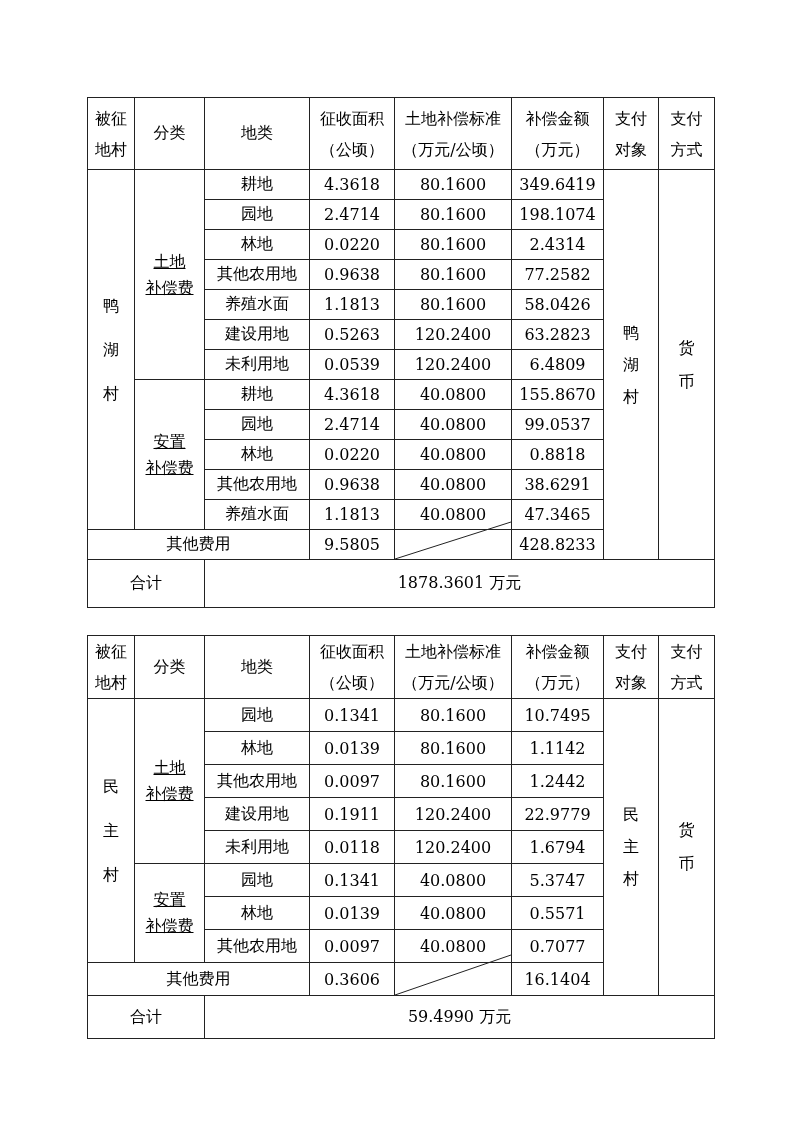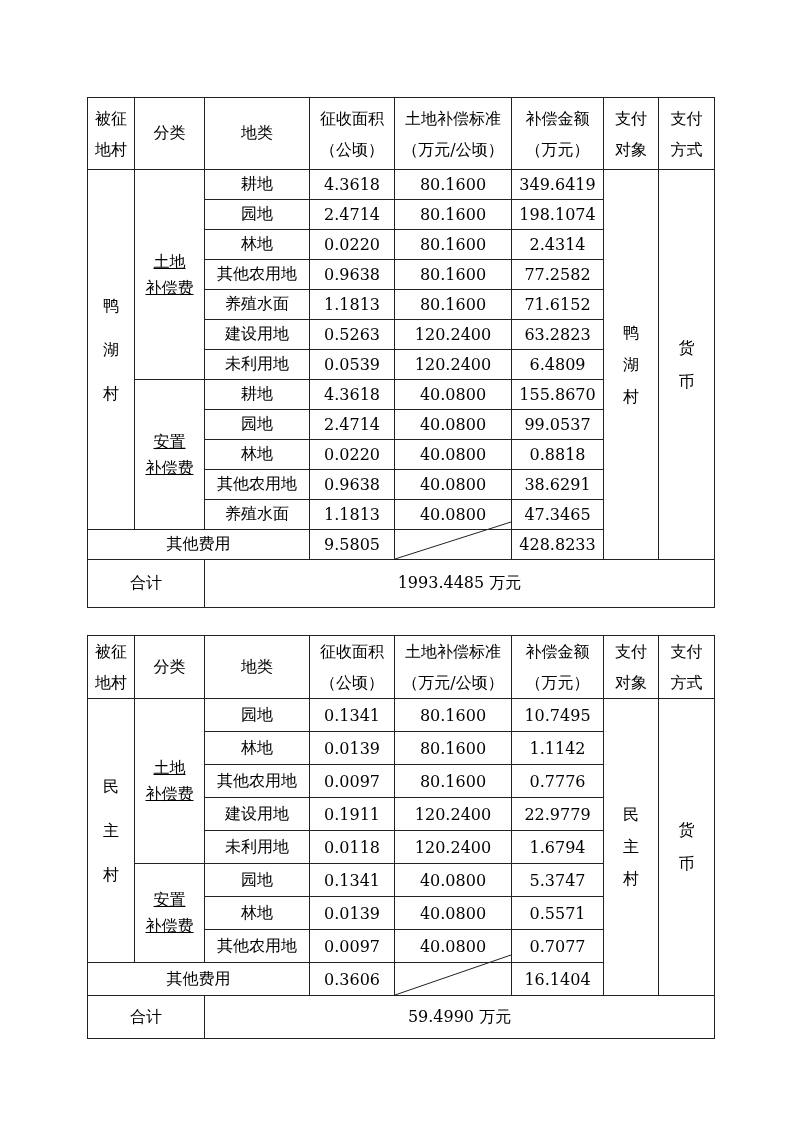--- a/index.html
+++ b/index.html
@@ -99,21 +99,21 @@
     <tr>
       <td>其他农用地</td>
       <td>0.9638</td>
       <td>80.1600</td>
       <td>77.2582</td>
     </tr>
     <tr>
       <td>养殖水面</td>
       <td>1.1813</td>
       <td>80.1600</td>
-      <td>71.6152</td>
+      <td>58.0426</td>
     </tr>
     <tr>
       <td>建设用地</td>
       <td>0.5263</td>
       <td>120.2400</td>
       <td>63.2823</td>
     </tr>
     <tr>
       <td>未利用地</td>
       <td>0.0539</td>
@@ -157,21 +157,21 @@
       <td>9.5805</td>
       <td class="diag">
             <svg viewBox="0 0 100 100" preserveAspectRatio="none">
               <line x1="0" y1="100" x2="100" y2="0" stroke="#222" stroke-width="1" vector-effect="non-scaling-stroke"></line>
             </svg>
           </td>
       <td>428.8233</td>
     </tr>
     <tr class="total">
       <td colspan="2">合计</td>
-      <td colspan="6">1993.4485 万元</td>
+      <td colspan="6">1878.3601 万元</td>
     </tr>
   </tbody>
     </table>
 
   <table class="comp" id="t2">
     <colgroup>
       <col style="width:47px">
         <col style="width:70px">
         <col style="width:105px">
       <col style="width:85px">
@@ -216,21 +216,21 @@
     <tr>
       <td>林地</td>
       <td>0.0139</td>
       <td>80.1600</td>
       <td>1.1142</td>
     </tr>
     <tr>
       <td>其他农用地</td>
       <td>0.0097</td>
       <td>80.1600</td>
-      <td>0.7776</td>
+      <td>1.2442</td>
     </tr>
     <tr>
       <td>建设用地</td>
       <td>0.1911</td>
       <td>120.2400</td>
       <td>22.9779</td>
     </tr>
     <tr>
       <td>未利用地</td>
       <td>0.0118</td>

